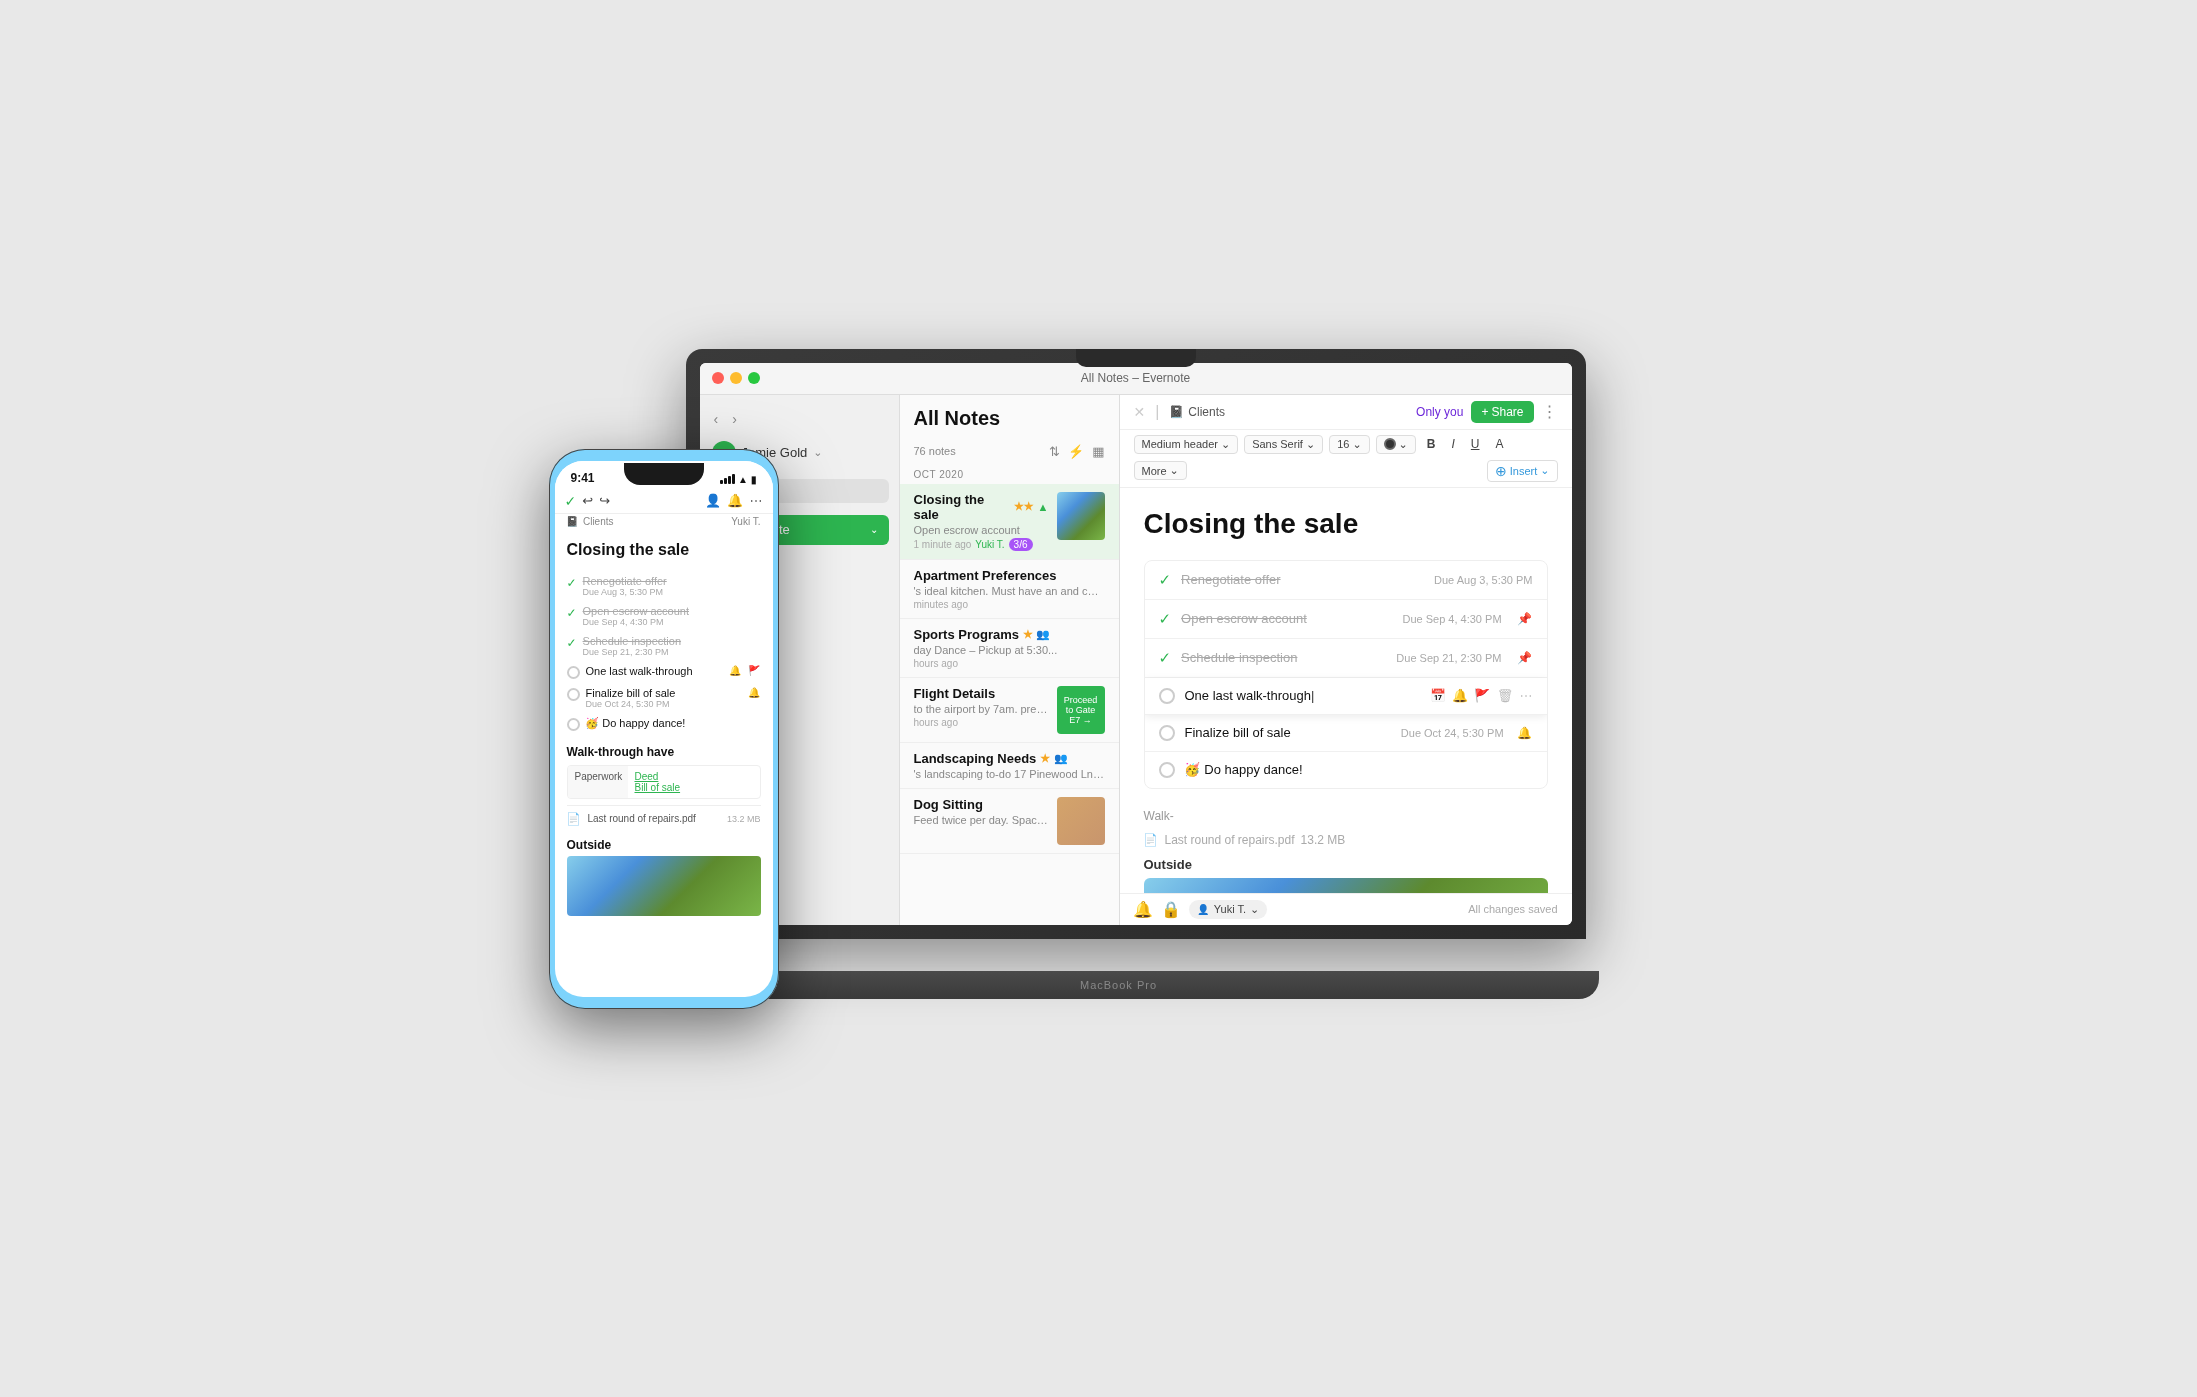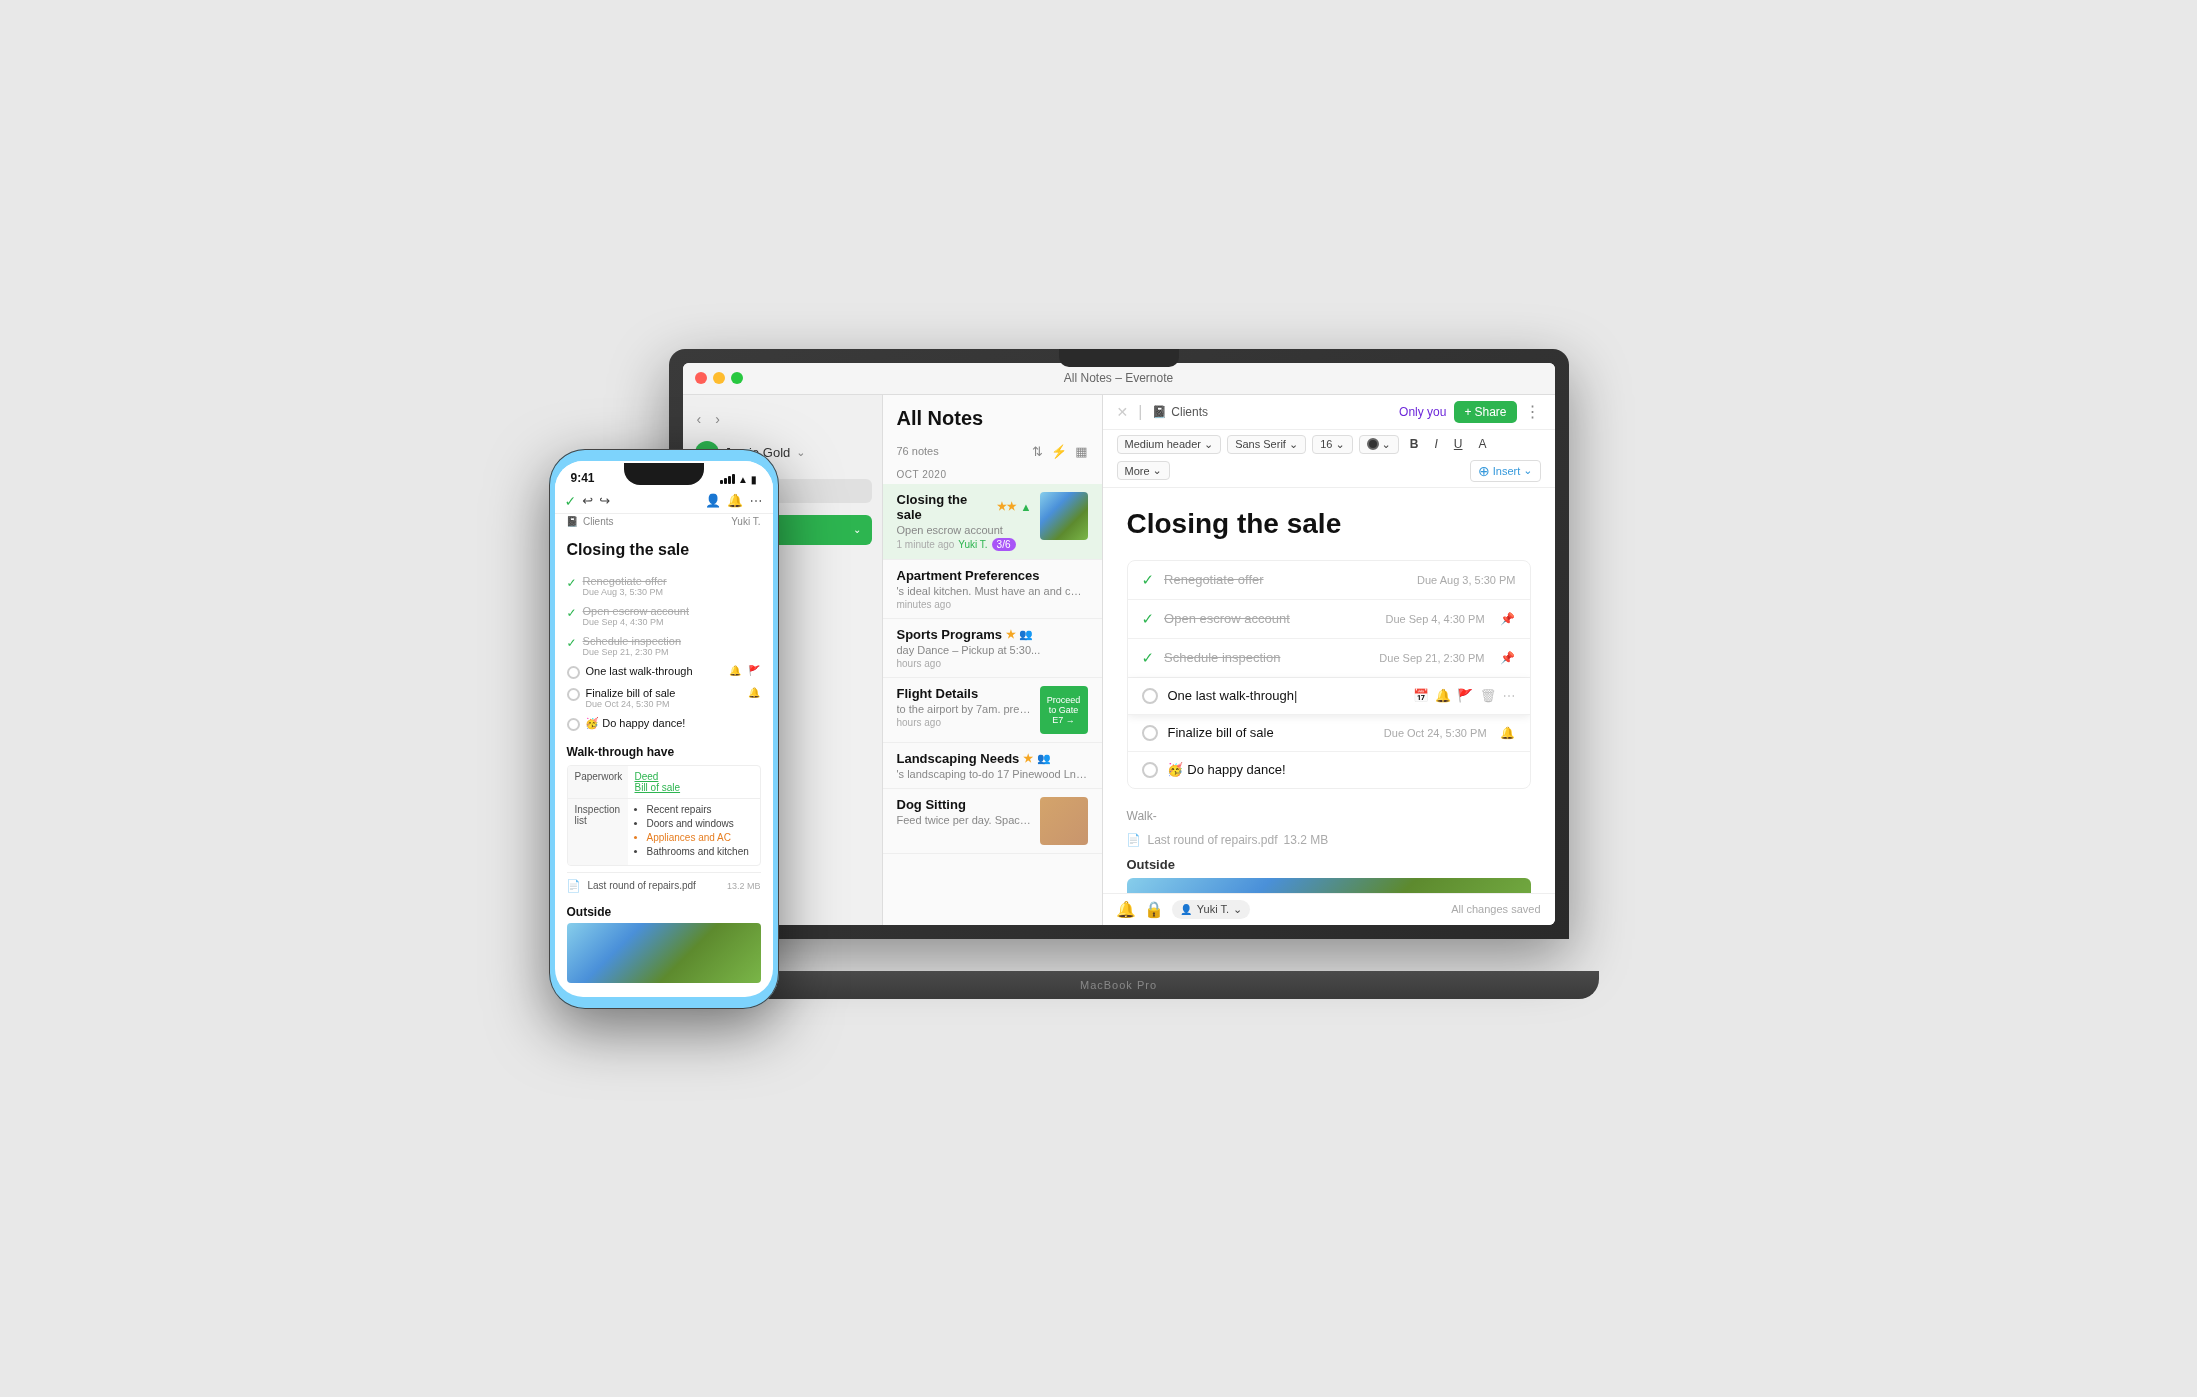--- a/index.html
+++ b/index.html
@@ -23,21 +23,21 @@
       position: absolute;
       left: 120px;
       top: 0;
       width: 900px;
       height: 650px;
     }
 
     .laptop-body {
       position: absolute;
       top: 0;
-      left: 0;
+      left: 17px;
       width: 100%;
       height: 590px;
       background: linear-gradient(145deg, #3a3a3a, #2a2a2a);
       border-radius: 16px 16px 0 0;
       padding: 14px;
       box-shadow: 0 20px 60px rgba(0,0,0,0.4);
     }
 
     .laptop-screen {
       width: 100%;
@@ -1130,31 +1130,20 @@
           <div class="phone-section-title">Walk-through have</div>
 
           <div class="phone-table">
             <div class="phone-table-row">
               <div class="phone-table-cell">Paperwork</div>
               <div class="phone-table-cell">
                 <div><span class="phone-link">Deed</span></div>
                 <div><span class="phone-link">Bill of sale</span></div>
               </div>
             </div>
-            <div class="phone-table-row">
-              <div class="phone-table-cell">Inspection list</div>
-              <div class="phone-table-cell">
-                <ul class="phone-bullet-list">
-                  <li class="phone-bullet">Recent repairs</li>
-                  <li class="phone-bullet">Doors and windows</li>
-                  <li class="phone-bullet highlighted">Appliances and AC</li>
-                  <li class="phone-bullet">Bathrooms and kitchen</li>
-                </ul>
-              </div>
-            </div>
           </div>
 
           <div class="phone-pdf-row">
             <span class="phone-pdf-icon">📄</span>
             <span class="phone-pdf-name">Last round of repairs.pdf</span>
             <span class="phone-pdf-size">13.2 MB</span>
           </div>
 
           <div class="phone-outside-title">Outside</div>
           <div class="phone-outside-img"></div>

